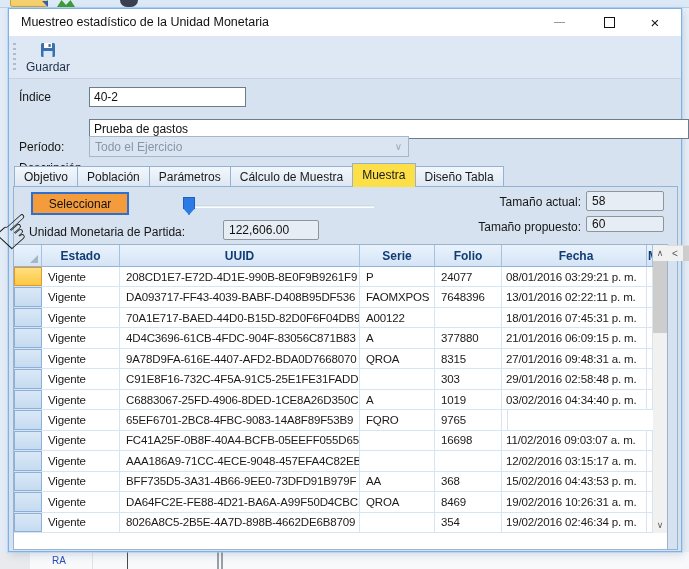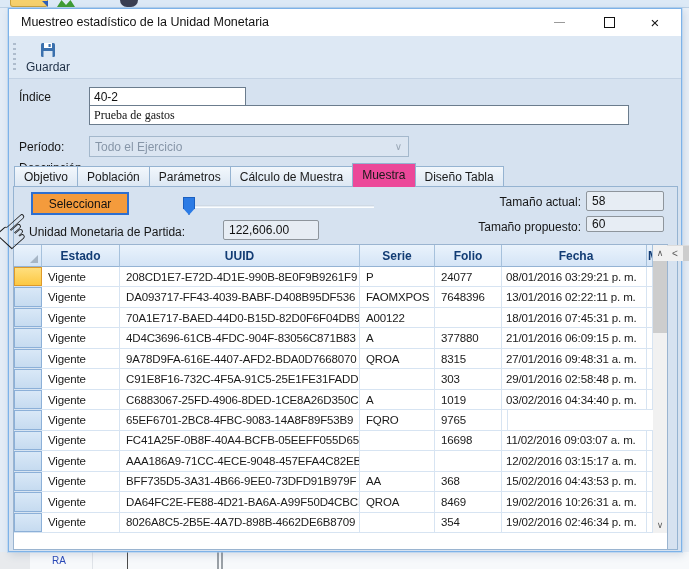--- a/index.html
+++ b/index.html
@@ -57,21 +57,21 @@
   .combo { position:absolute; left:80px; top:127px; width:320px; height:21px;
     background:#dbe5f1; border:1px solid #a4b8cc; font-size:12px; color:#8796a8;
     display:flex; align-items:center; padding-left:5px; }
   .combo-chevron { position:absolute; right:6px; top:4px; font-size:10px; color:#9aa7b6; }
 
   
   .tabs { position:absolute; left:5px; top:154px; height:24px; display:flex; align-items:flex-end; }
   .tab { height:21px; line-height:20px; padding:0 9px; font-size:12px; color:#1a1a1a;
     background:linear-gradient(#f2f7fc,#dce7f3); border:1px solid #95b3d1;
     border-bottom:none; margin-right:-1px; position:relative; }
-  .tab.active { height:24px; line-height:23px; background:#ec4899; z-index:5; }
+  .tab.active { height:24px; line-height:23px; background:#fde047; z-index:5; }
   .panel { position:absolute; left:4px; top:177px; width:665px; height:364px;
     background:#d6e2f0; border:1px solid #95b3d1; }
 
   
   .sel-btn { position:absolute; left:22px; top:183px; width:98px; height:23px;
     background:#f49b3c; border:2px solid #2e6fd0; font-size:12px; color:#111;
     display:flex; align-items:center; justify-content:center; z-index:6;
     font-family:"Liberation Sans",sans-serif; }
   .hand { position:absolute; left:-10px; top:186px; width:70px; height:70px; z-index:7;
     font-size:46px; color:#111; transform:rotate(-42deg); pointer-events:none; line-height:1; }
@@ -159,21 +159,21 @@
         <rect x="8.5" y="2" width="2.2" height="3" fill="#3a70ad"></rect>
         <rect x="3.5" y="9" width="9" height="6" fill="#dce8f4"></rect>
       </svg>
       <span class="lbl12">Guardar</span>
     </div>
   </div>
 
   <span class="lbl" style="left:10px; top:81px;">Índice</span>
   <input class="tb" style="left: 80px; top: 78px; width: 157px;" value="40-2">
   <span class="lbl" style="left:10px; top:106px;margin-top:46px;">Descripción</span>
-  <input class="tb" style="left: 80px; top: 96px; width: 540px; font-family: Liberation Serif, serif;" value="Prueba de gastos">
+  <input class="tb" style="left: 80px; top: 110px; width: 600px;" value="Prueba de gastos">
   <span class="lbl" style="left:10px; top:131px;">Período:</span>
   <div class="combo">
     <span>Todo el Ejercicio</span>
     <span class="combo-chevron">∨</span>
   </div>
 
   <div class="tabs">
     <div class="tab">Objetivo</div>
     <div class="tab">Población</div>
     <div class="tab">Parámetros</div>

